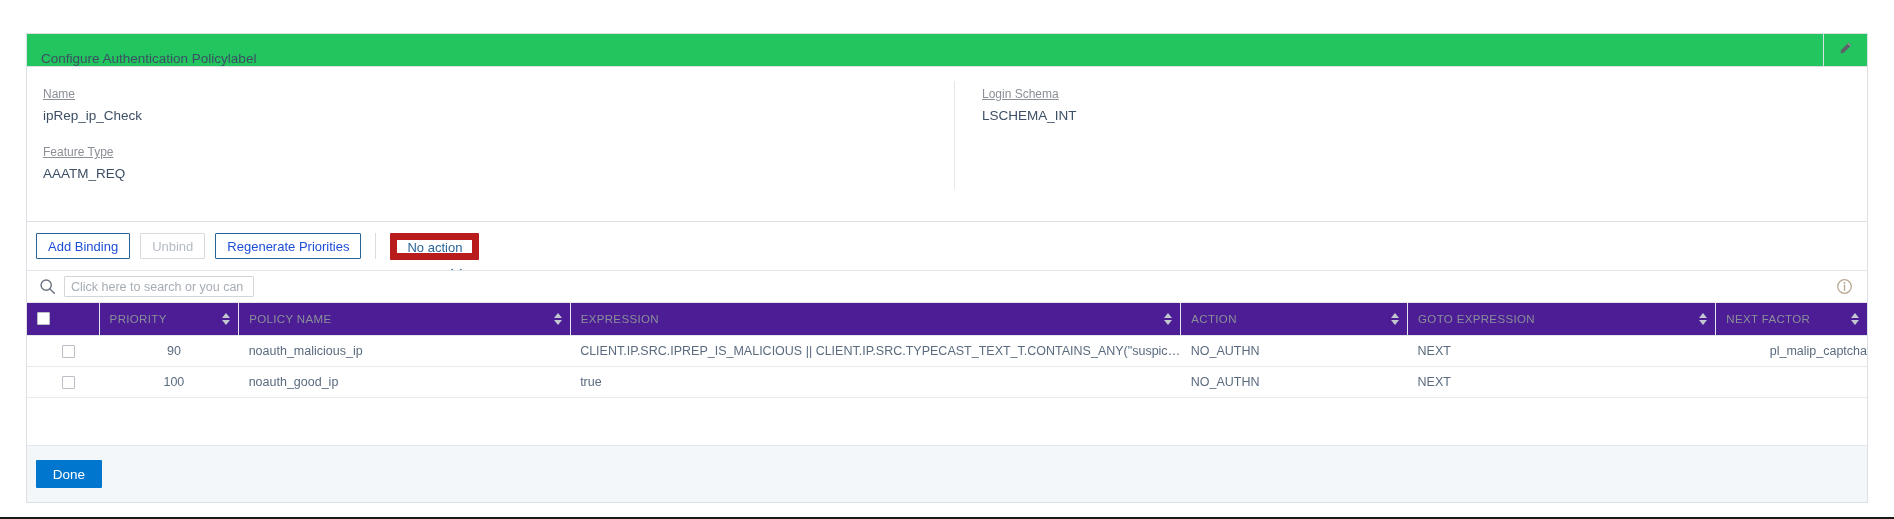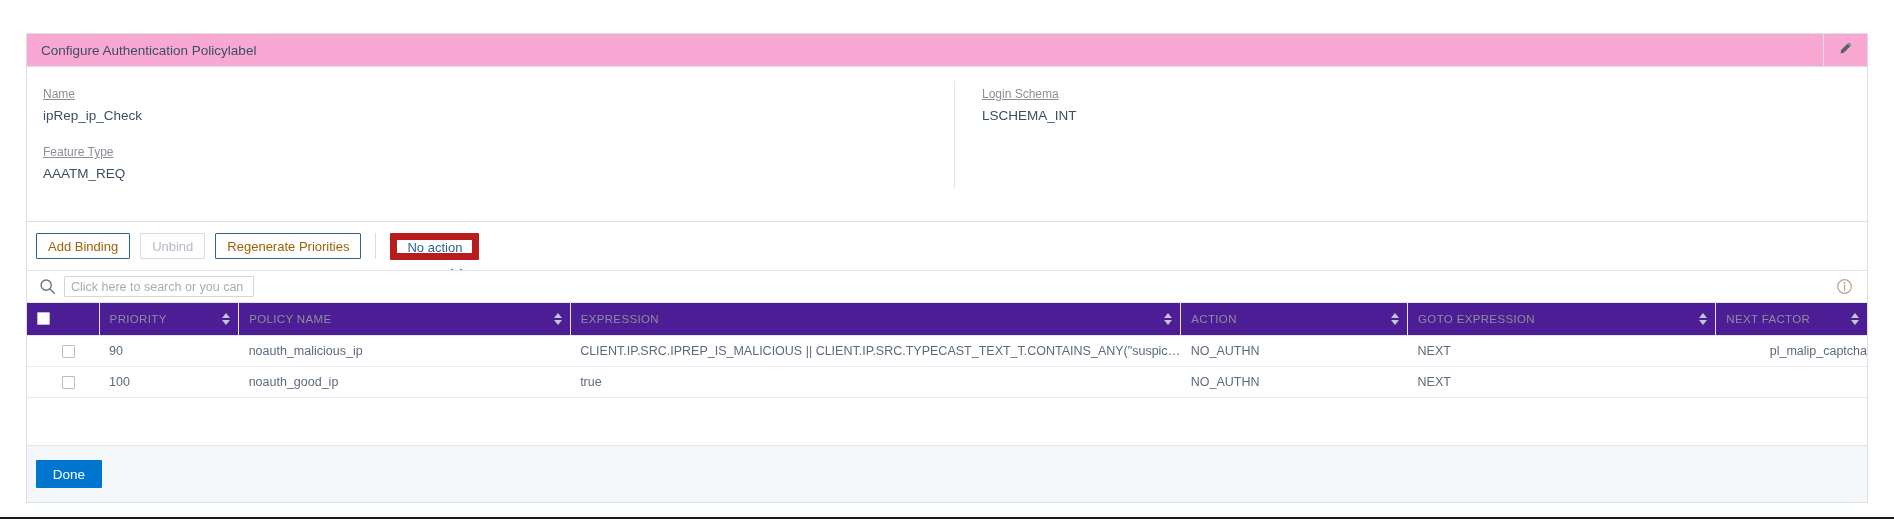--- a/index.html
+++ b/index.html
@@ -43,23 +43,23 @@
   
   .card {
     position: absolute;
     left: 26px; top: 33px;
     width: 1842px; height: 470px;
     border: 1px solid #dcdfe3;
     background: #ffffff;
   }
   .card-header {
     height: 33px;
-    background: #f9a8d4;
+    background: #22c55e;
     border-bottom: 1px solid #dcdfe3;
-    display: flex; align-items: center;
+    display: flex; align-items: flex-end;
     padding-left: 14px;
     position: relative;
   }
   .card-header-title {
     font-size: 13.5px;
     color: #3d4f64;
   }
   .edit-cell {
     position: absolute; right: 0; top: 0;
     width: 44px; height: 32px;
@@ -102,21 +102,21 @@
     height: 48px;
     display: flex; align-items: center;
     padding-left: 9px;
     gap: 10px;
   }
   .btn {
     height: 26px;
     padding: 0 11px;
     border: 1px solid #2a6496;
     background: #ffffff;
-    color: #a16207;
+    color: #1d4ed8;
     font-size: 13px;
     font-family: "Liberation Sans", sans-serif;
     border-radius: 1px;
     cursor: pointer;
     display: flex; align-items: center;
     white-space: nowrap;
   }
   .btn.disabled {
     border-color: #d7dade;
     color: #b6bcc4;
@@ -217,21 +217,21 @@
     height: 31px;
     font-size: 12.5px;
     color: #5a6b7f;
     padding: 0 0 0 10px;
     border-bottom: 1px solid #e8eaed;
     white-space: nowrap;
     overflow: hidden;
     text-overflow: ellipsis;
   }
   td.c-check { text-align: center; padding-left: 0; }
-  td.c-priority { text-align: left; padding-right: 22px; }
+  td.c-priority { text-align: center; padding-right: 22px; }
   td.c-next { text-align: right; padding-right: 14px; }
 
   
   .footer {
     position: absolute;
     left: 0; right: 0; bottom: 0;
     height: 57px;
     background: #f4f7fa;
     border-top: 1px solid #e3e6ea;
     display: flex; align-items: center;

